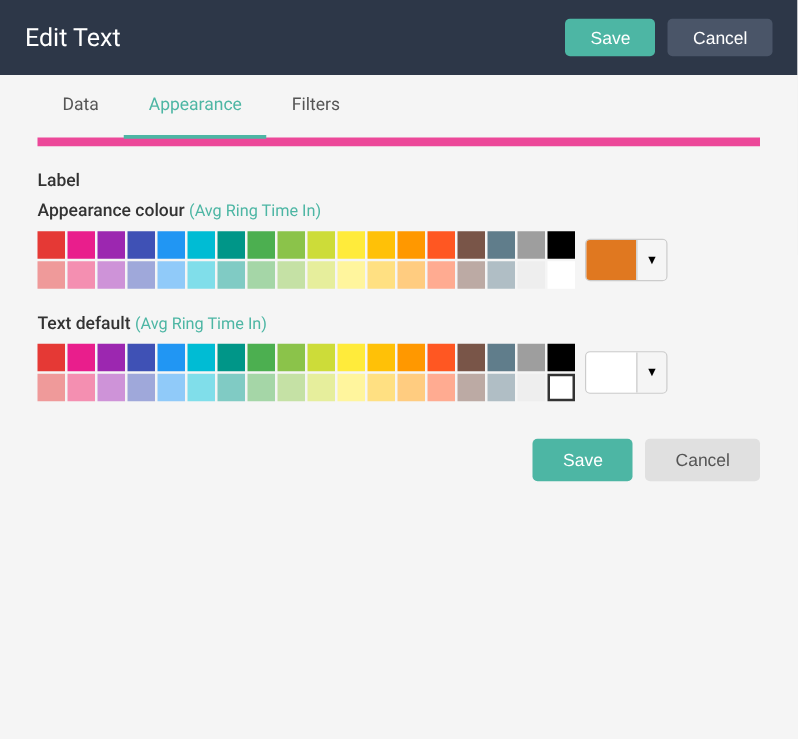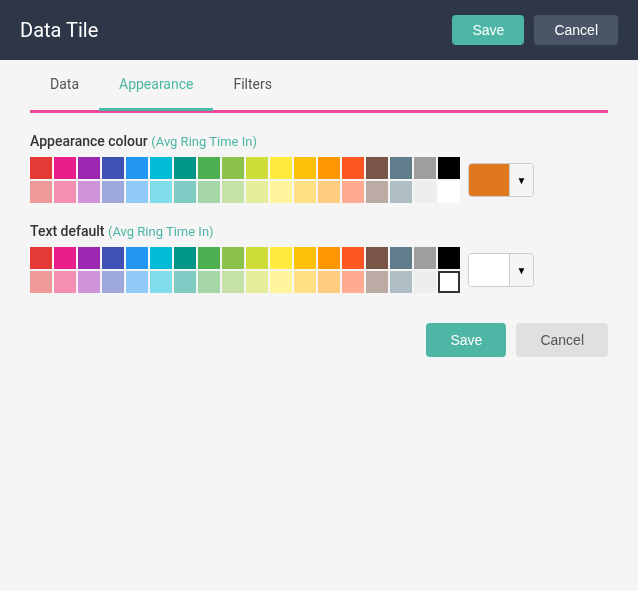--- a/index.html
+++ b/index.html
@@ -44,21 +44,21 @@
 
     .content {
       background: #f5f5f5;
       padding: 0 30px 20px 30px;
       height: calc(591px - 60px);
     }
 
     .tabs {
       display: flex;
       gap: 0;
-      border-bottom: 3px solid #ec4899;
+      border-bottom: 7px solid #ec4899;
       margin-bottom: 20px;
     }
     .tab {
       padding: 16px 20px;
       font-size: 14px;
       color: #555;
       cursor: pointer;
       border-bottom: 3px solid transparent;
       margin-bottom: -1px;
     }
@@ -168,35 +168,36 @@
       border-radius: 4px;
       padding: 9px 24px;
       font-size: 14px;
       cursor: pointer;
     }
   </style>
 </head>
 <body>
 
 <div class="header">
-  <span class="header-title">Data Tile</span>
+  <span class="header-title">Edit Text</span>
   <div class="header-buttons">
     <button class="btn-save-header">Save</button>
     <button class="btn-cancel-header">Cancel</button>
   </div>
 </div>
 
 <div class="content">
   <div class="tabs" id="tabs-container">
       <div class="tab">Data</div>
       <div class="tab active">Appearance</div>
       <div class="tab">Filters</div>
     </div>
 
   <div>
+    <div class="section-label">Label</div>
   </div>
 
   <div class="color-section">
     <div class="section-label">
       <span>Appearance colour</span>
       <span class="avg-label"> (Avg Ring Time In)</span>
     </div>
     <div class="color-picker-row">
       <div class="color-swatches" id="bg-swatches">
           <div class="swatch-row">

